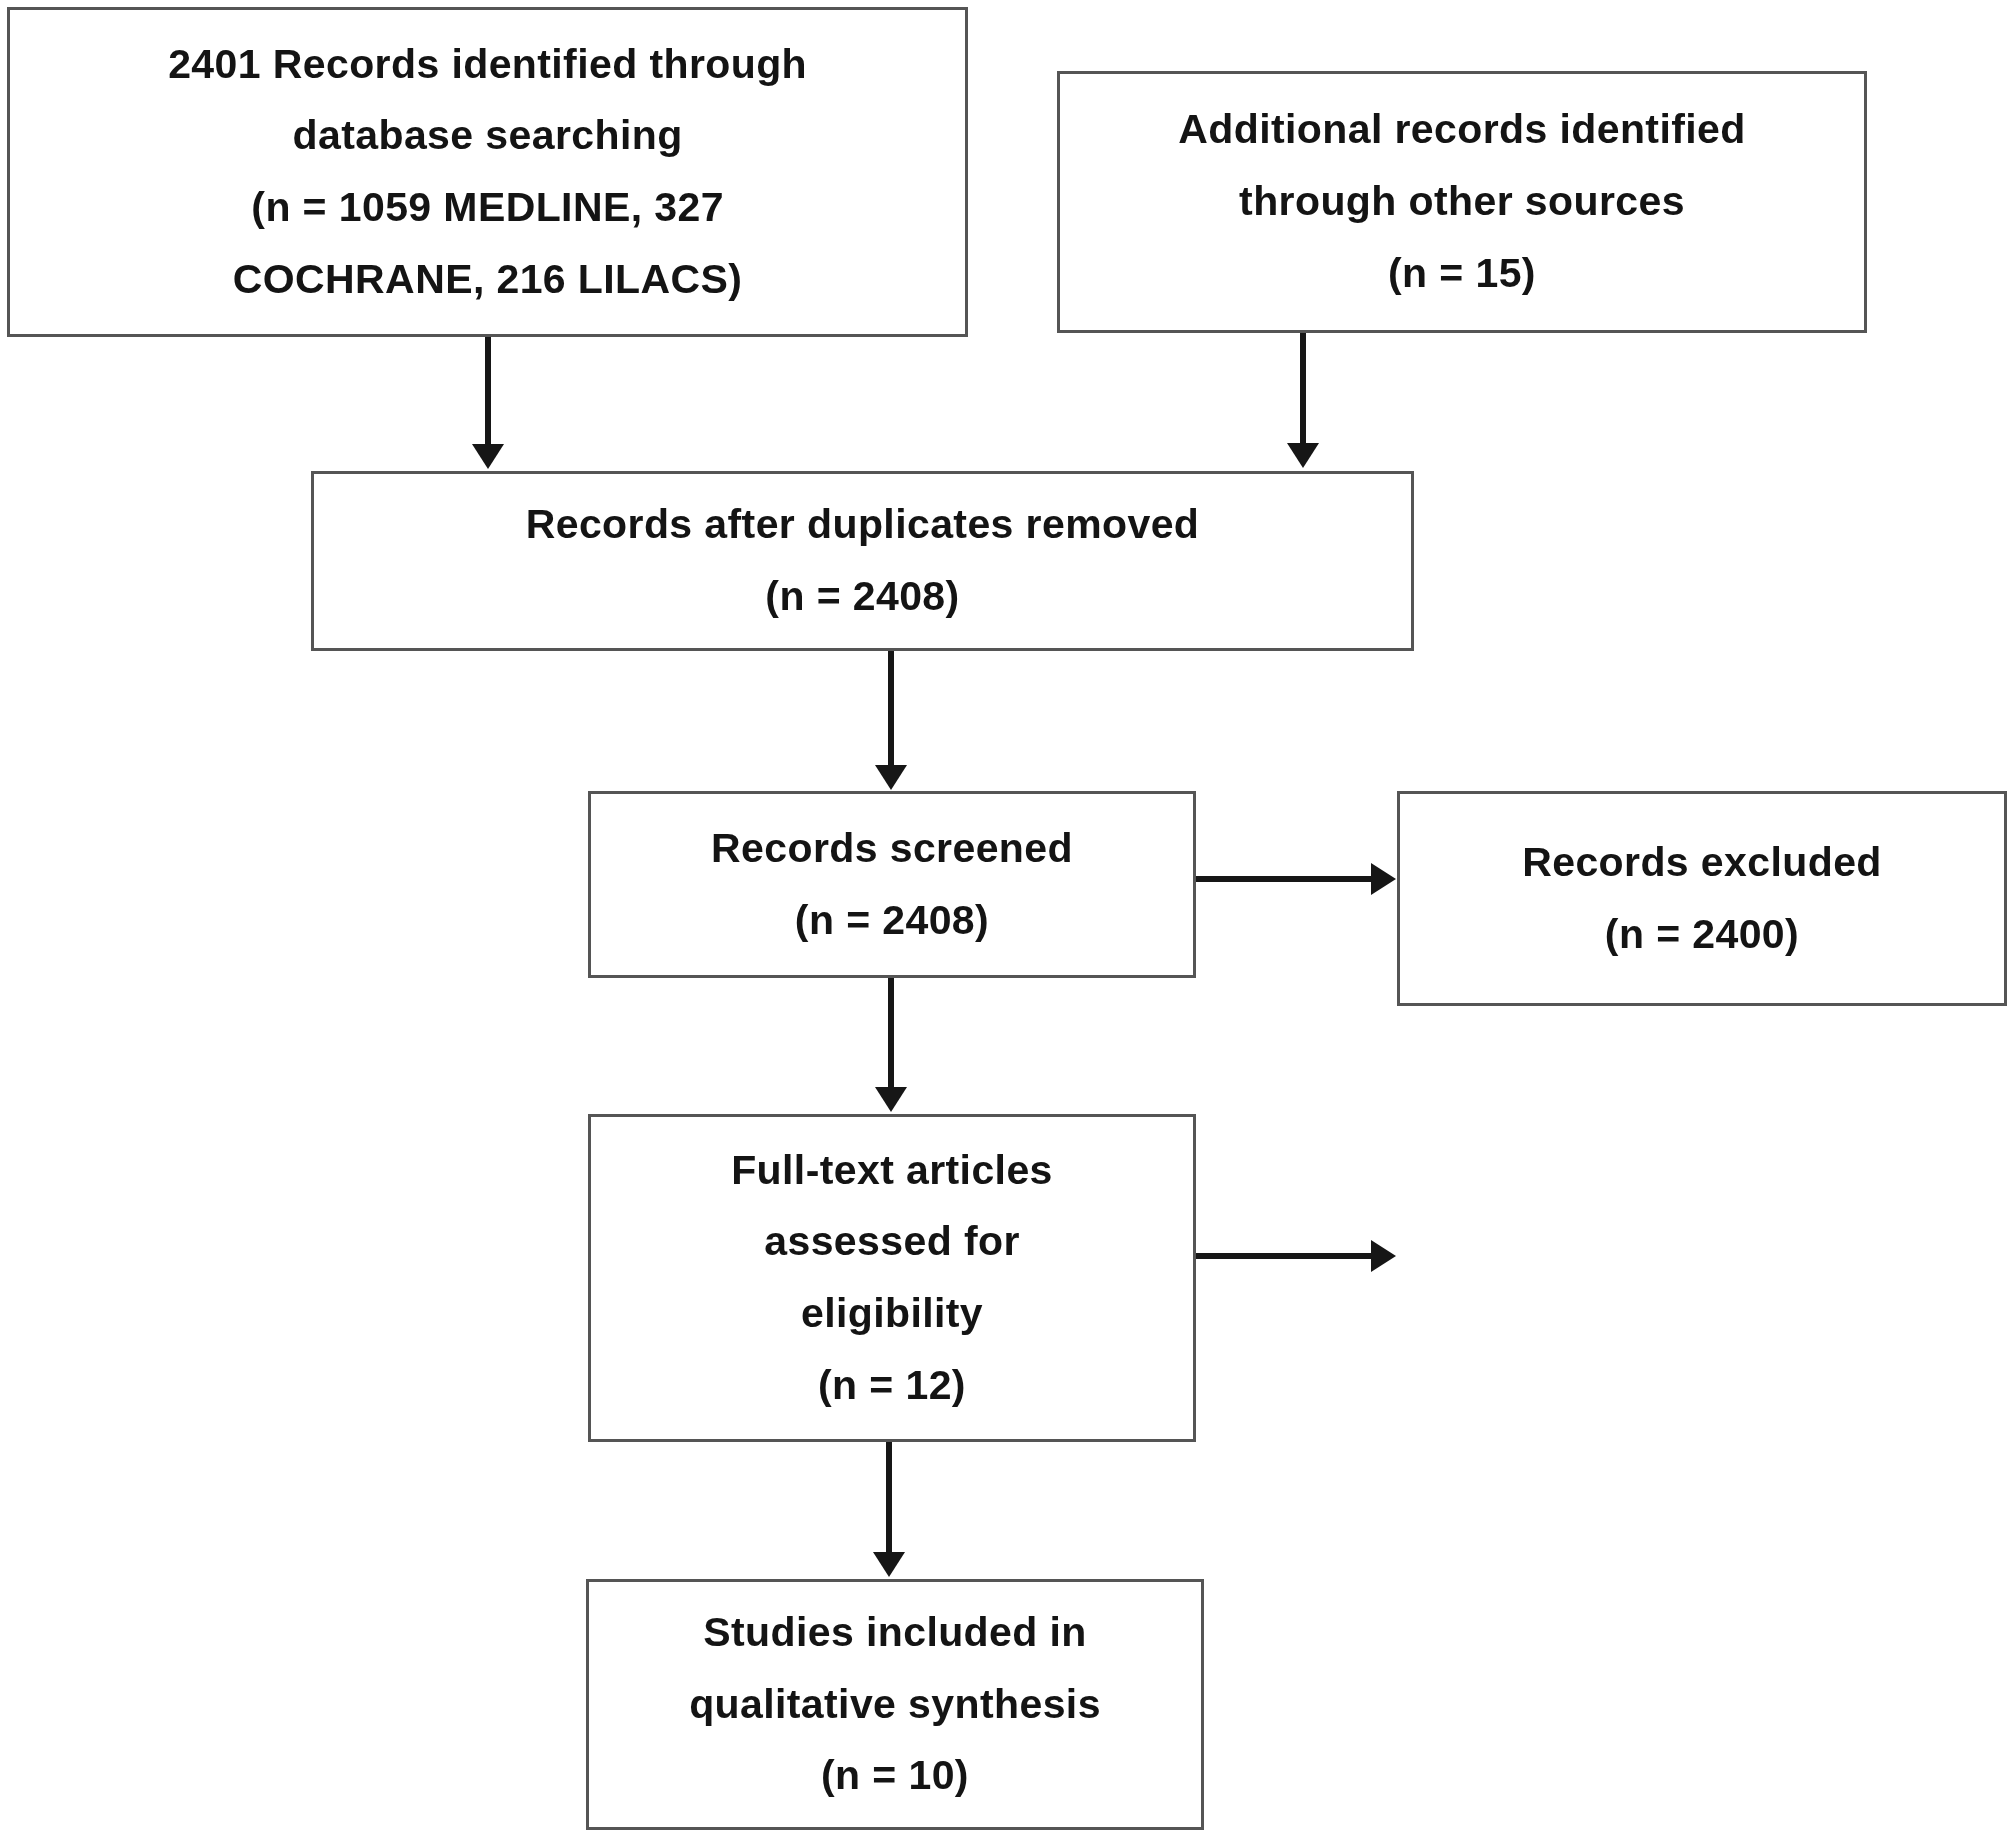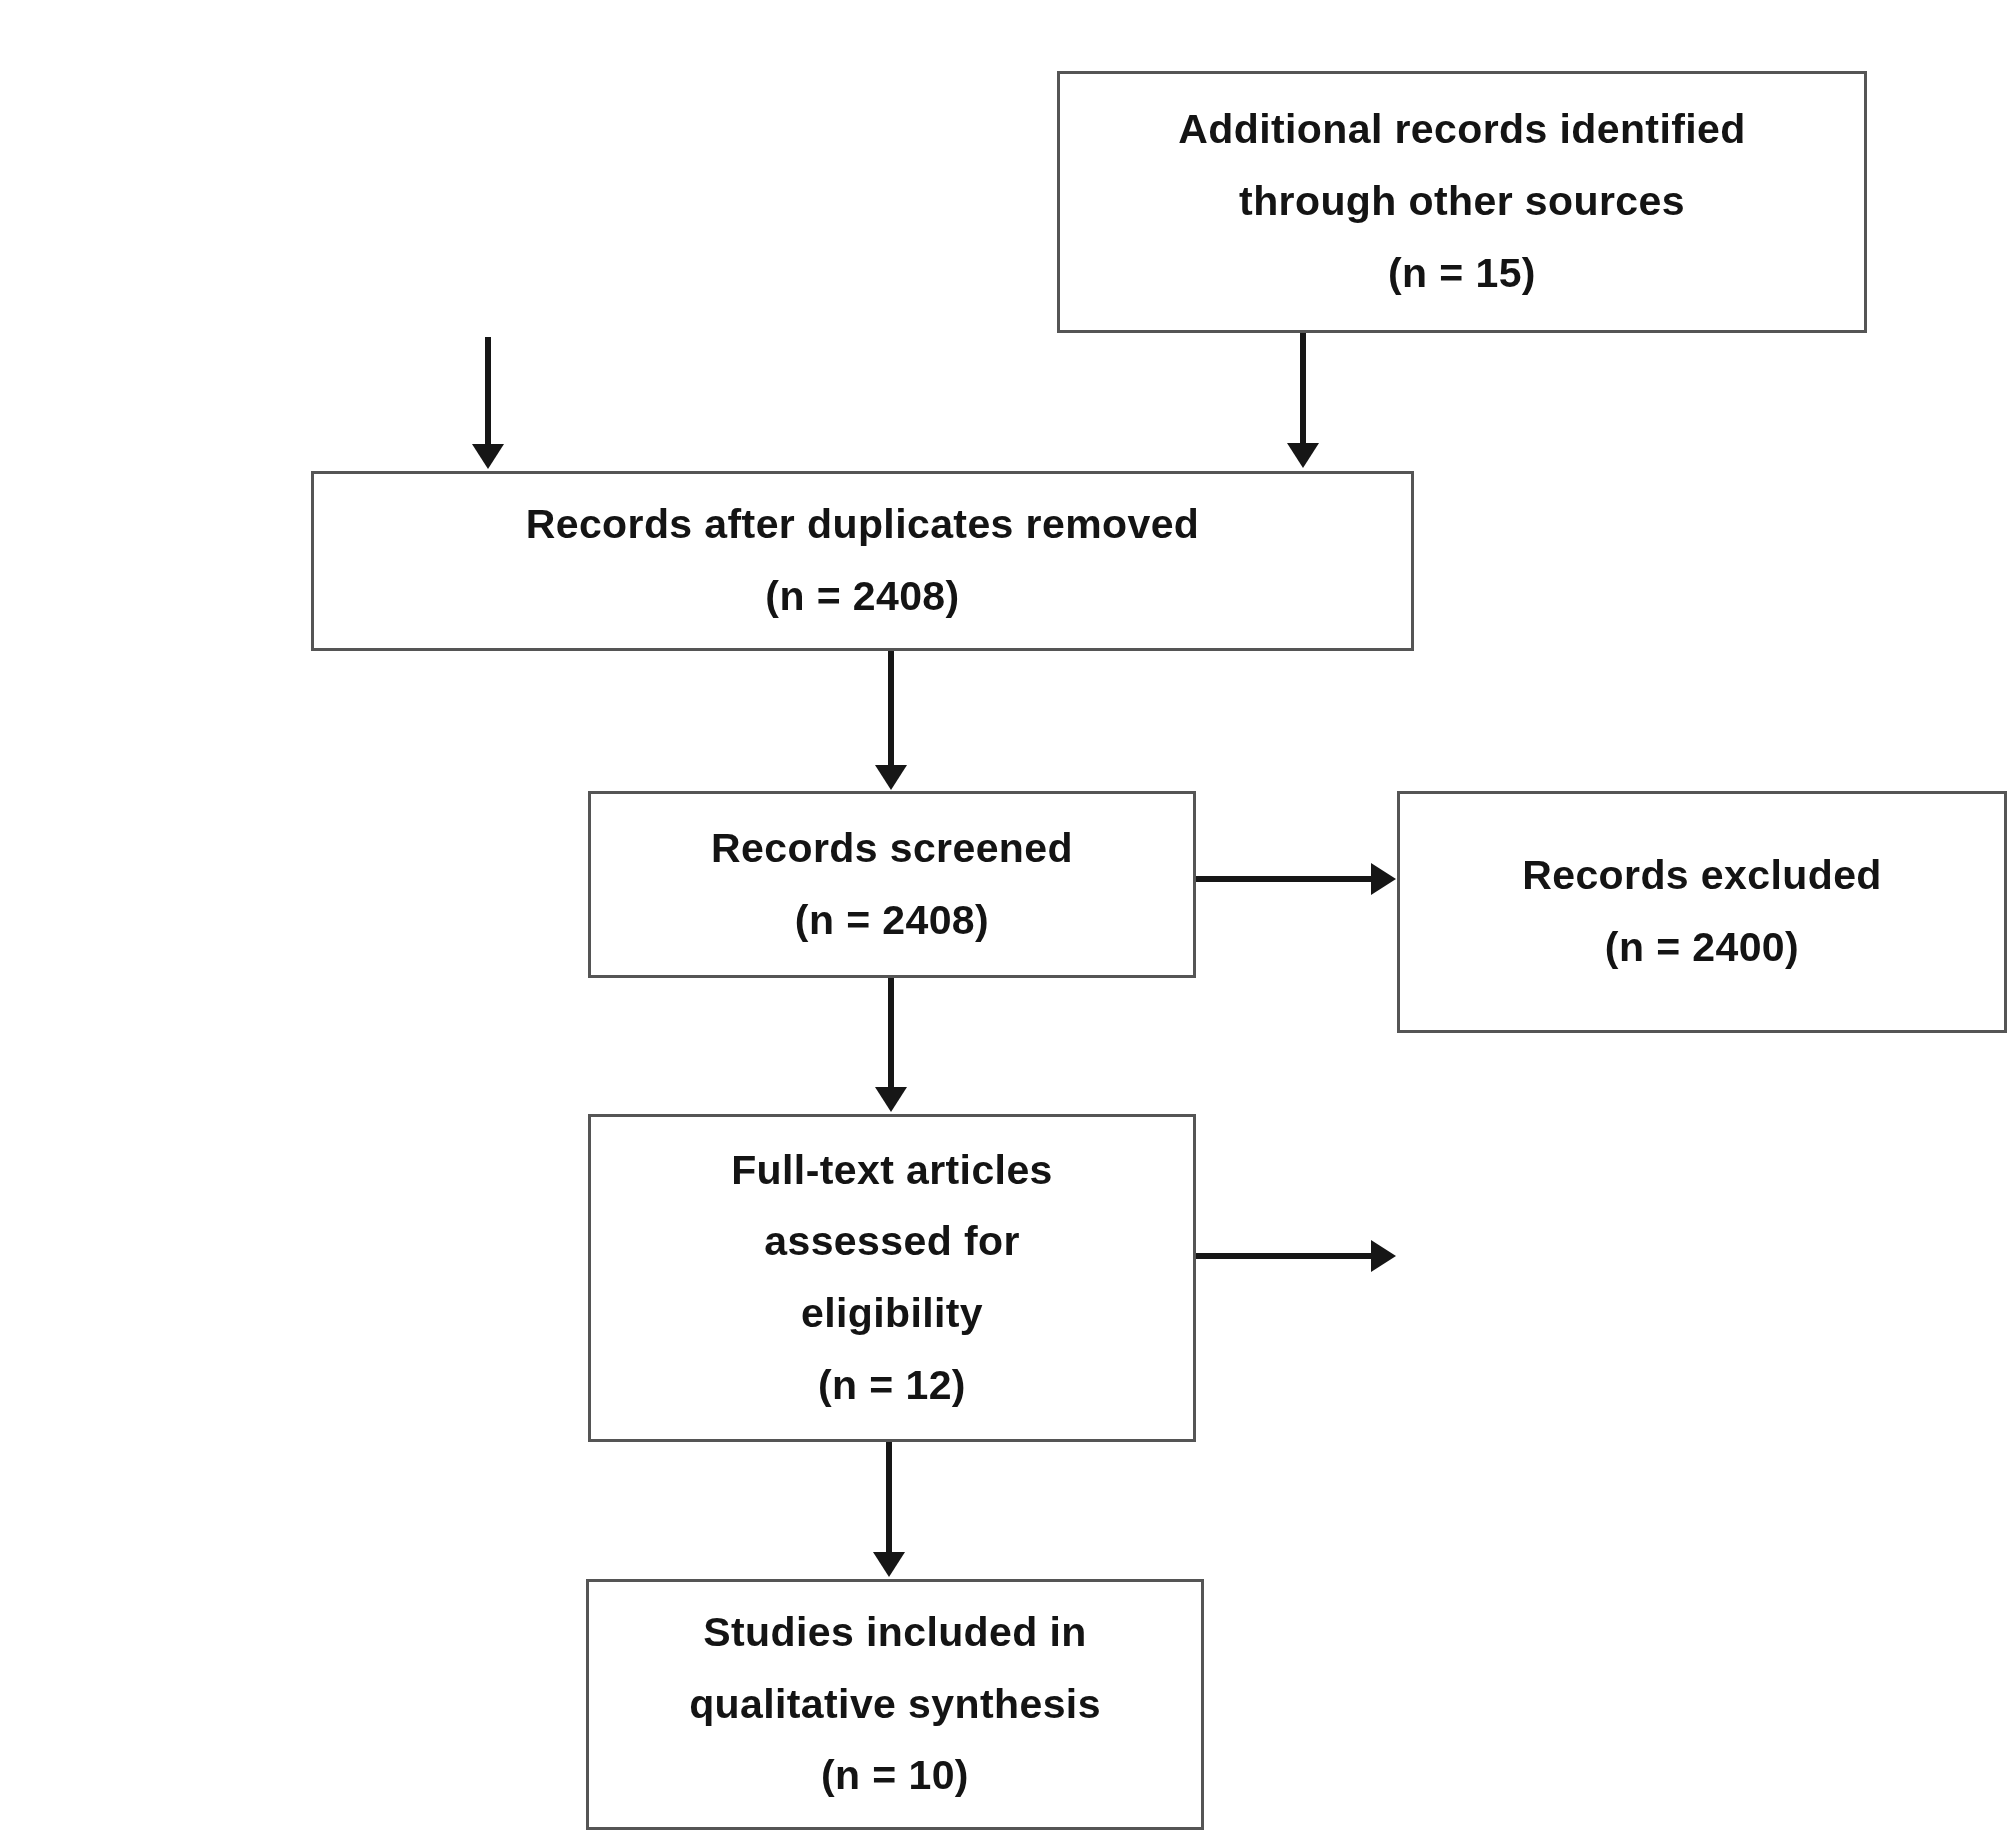--- a/index.html
+++ b/index.html
@@ -34,21 +34,21 @@
     color: var(--text-color);
     white-space: pre-line;
     letter-spacing: 0.4px;
     padding: 5.3px 16px;
   }
   
   .box-a { left:   7.1px; top:    7.1px; width: 961px; height: 330px; }
   .box-b { left: 1057px; top:   71px; width:  810px; height: 262px; }
   .box-c { left:  276px; top:  471px; width: 1103px; height: 180px; margin-left: 35px; }
   .box-d { left:  588px; top:  791px; width:  608px; height: 187px; justify-content: center; }
-  .box-e { left: 1397px; top:  791px; width:  610px; height: 242px; }
+  .box-e { left: 1397px; top:  791px; width:  610px; height: 215px; }
   .box-f { left: 1397px; top: 1025px; width:  610px; height: 447px; }
   .box-g { left:  588px; top: 1114px; width:  608px; height: 328px; }
   .box-h { left:  586px; top: 1579px; width:  618px; height: 251px; }
 
   
   .arrow { position: absolute; }
   .arrow .line { position: absolute; background: var(--arrow-color); }
   .arrow .head { position: absolute; width: 0; height: 0; }
 
   .arrow.v { width: 32px; }
@@ -74,20 +74,26 @@
   .arr-d-g { left:  875px; top: 978px; height: 134px; }
   .arr-g-h { left:  873px; top: 1442px; height: 135px; }
   .arr-d-e { left: 1196px; top:  863px; width: 200px; }
   .arr-g-f { left: 1196px; top: 1240px; width: 200px; }
 </style>
 </head>
 <body>
 
 <div class="canvas">
 
+  <div class="fbox box-a">
+    <div class="box-text">2401 Records identified through
+database searching
+(n = 1059 MEDLINE, 327
+COCHRANE, 216 LILACS)</div>
+  </div>
 
   <div class="fbox box-b">
     <div class="box-text">Additional records identified
 through other sources
 (n = 15)</div>
   </div>
 
   <div class="fbox box-c">
     <div class="box-text">Records after duplicates removed
 (n = 2408)</div>

